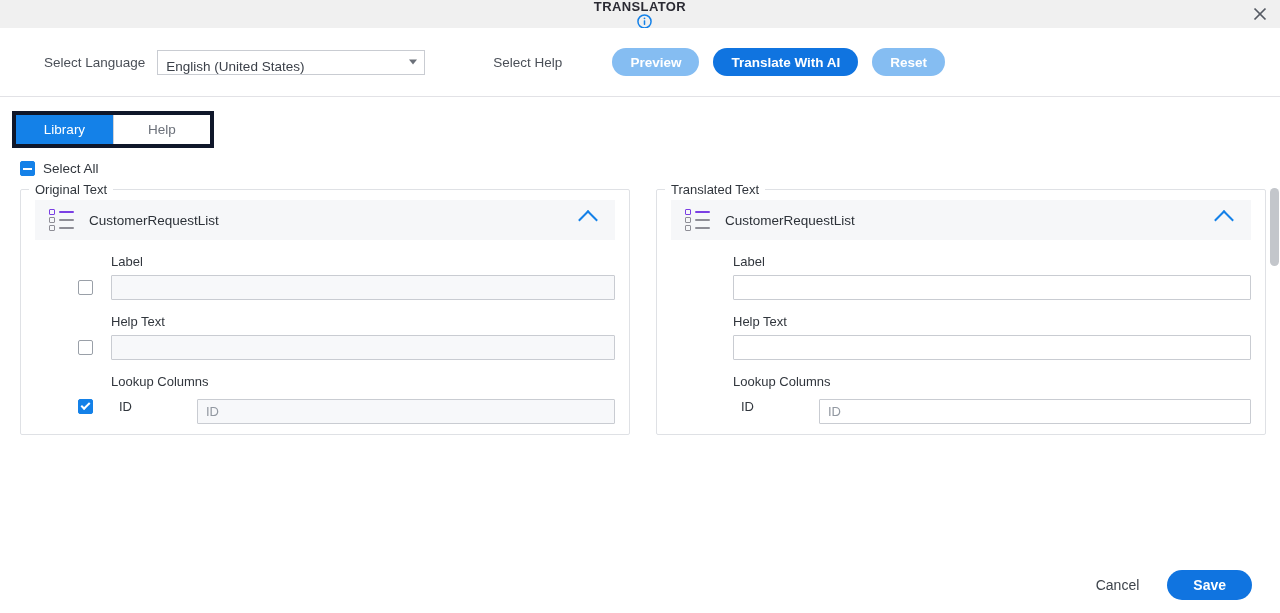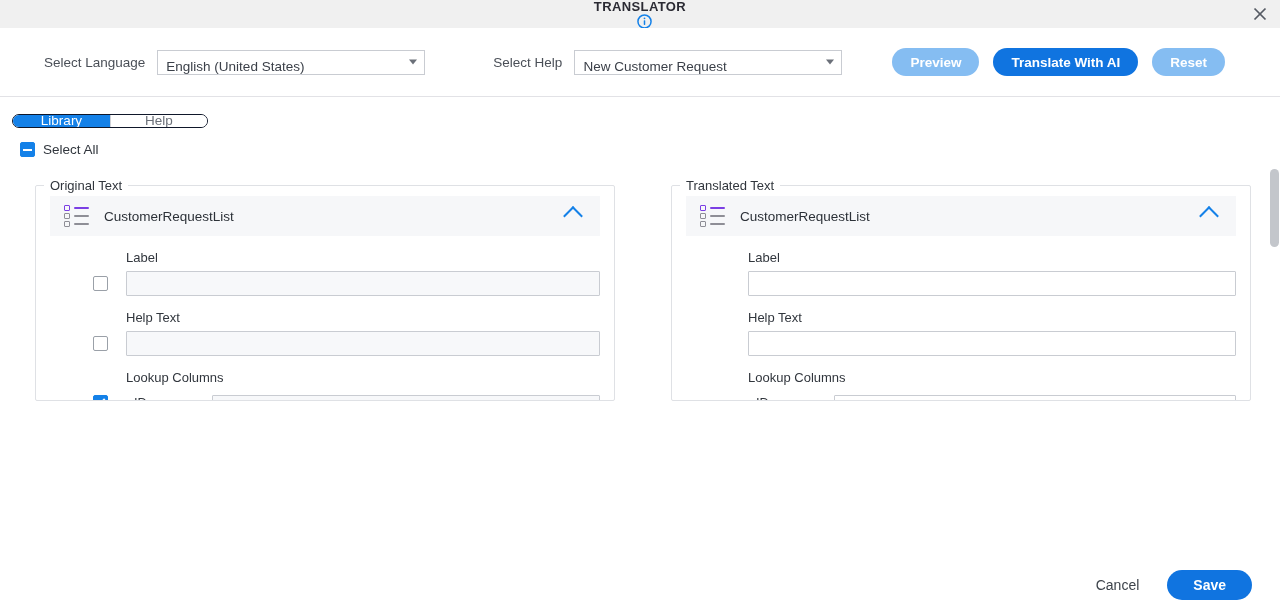--- a/index.html
+++ b/index.html
@@ -107,24 +107,24 @@
     padding: 0 18px;
     white-space: nowrap;
   }
   .pill.disabled { background: #85bdf2; }
   .pill.primary  { background: #0d6efd; background: #1074e0; }
 
   
   .tabs-wrap { padding: 14px 12px 0 12px; }
   .tabs {
     display: inline-flex;
-    border: 1px solid #0f172a;
-    border-radius: 12px;
+    border: 4px solid #0f172a;
+    border-radius: 0;
     overflow: hidden;
-    height: 14px;
+    height: 37px;
   }
   .tab {
     width: 97px;
     display: flex; align-items: center; justify-content: center;
     font-size: 13.5px;
     background: #fff;
     color: #6b7079;
     cursor: pointer;
   }
   .tab.active {
@@ -178,21 +178,21 @@
     position: relative;
     display: flex;
     padding: 0 14px 0 20px;
     gap: 26px;
     height: 253px;
     overflow: hidden;
   }
   fieldset.panel {
     border: 1px solid #dfe1e5;
     border-radius: 2px;
-    margin: 15px;
+    margin: 0;
     padding: 0;
     flex: 1;
     min-width: 0;
     position: relative;
     overflow: hidden;
   }
   fieldset.panel legend {
     font-size: 13px;
     color: #31363d;
     padding: 0 6px;
@@ -366,24 +366,20 @@
   <div class="field-group fg-lang">
     <span class="field-label">Select Language</span>
     <div class="select-box" id="lang-select">
       <span class="value">English (United States)</span>
       <span class="select-caret"></span>
     </div>
   </div>
 
   <div class="field-group fg-form">
     <span class="field-label">Select Help</span>
-    <div class="select-box" id="form-select">
-      <span class="value">New Customer Request</span>
-      <span class="select-caret"></span>
-    </div>
   </div>
 
   <div class="btn-row">
     <button class="pill disabled">Preview</button>
     <button class="pill primary">Translate With AI</button>
     <button class="pill disabled">Reset</button>
   </div>
 
 </div>
 

